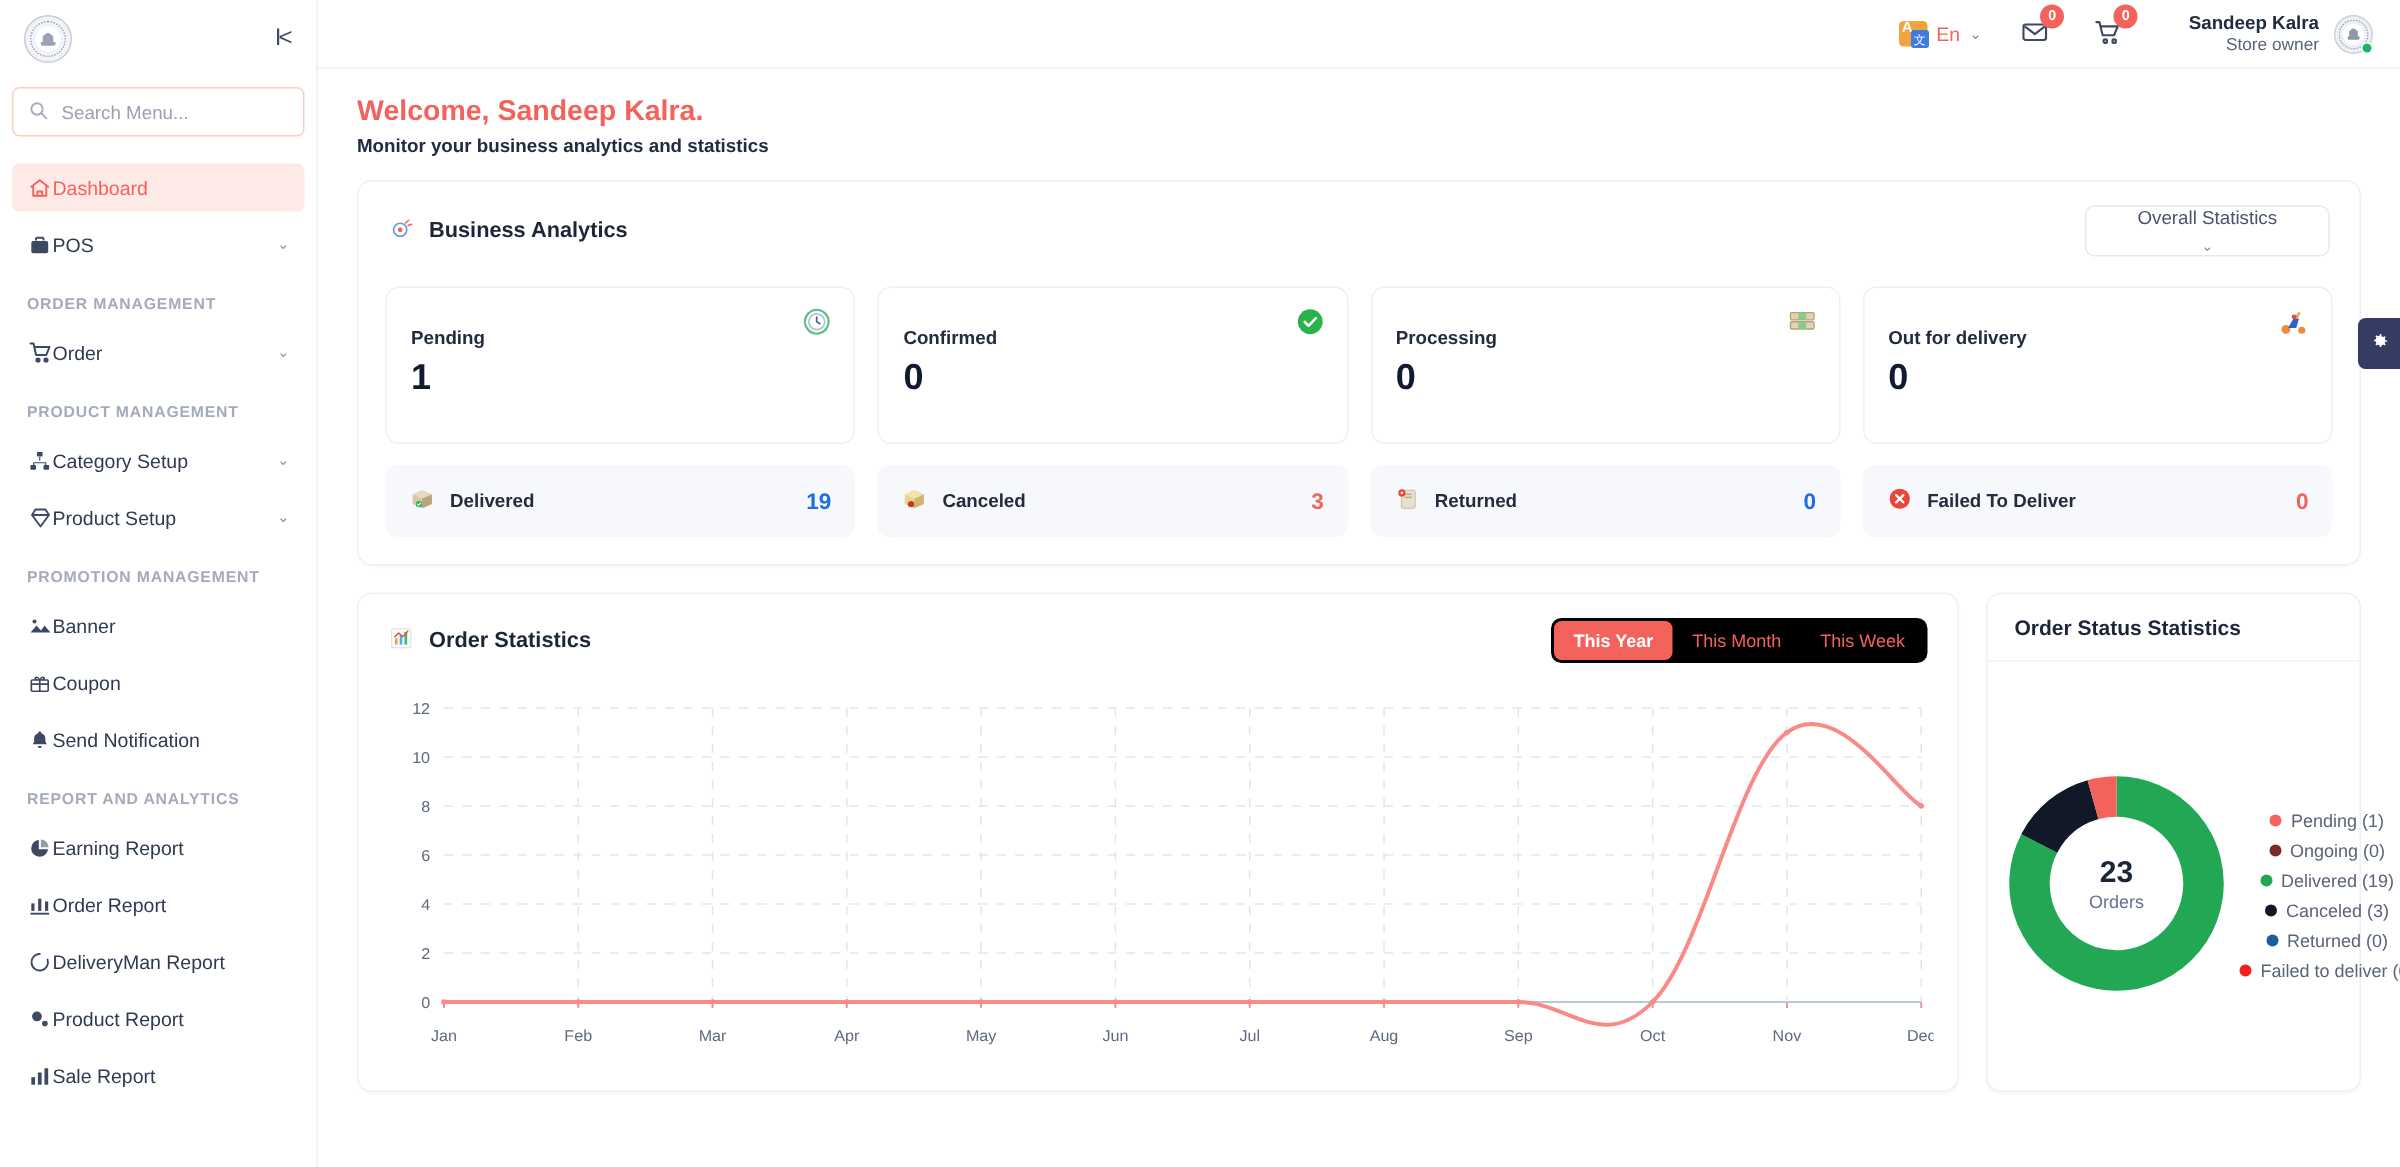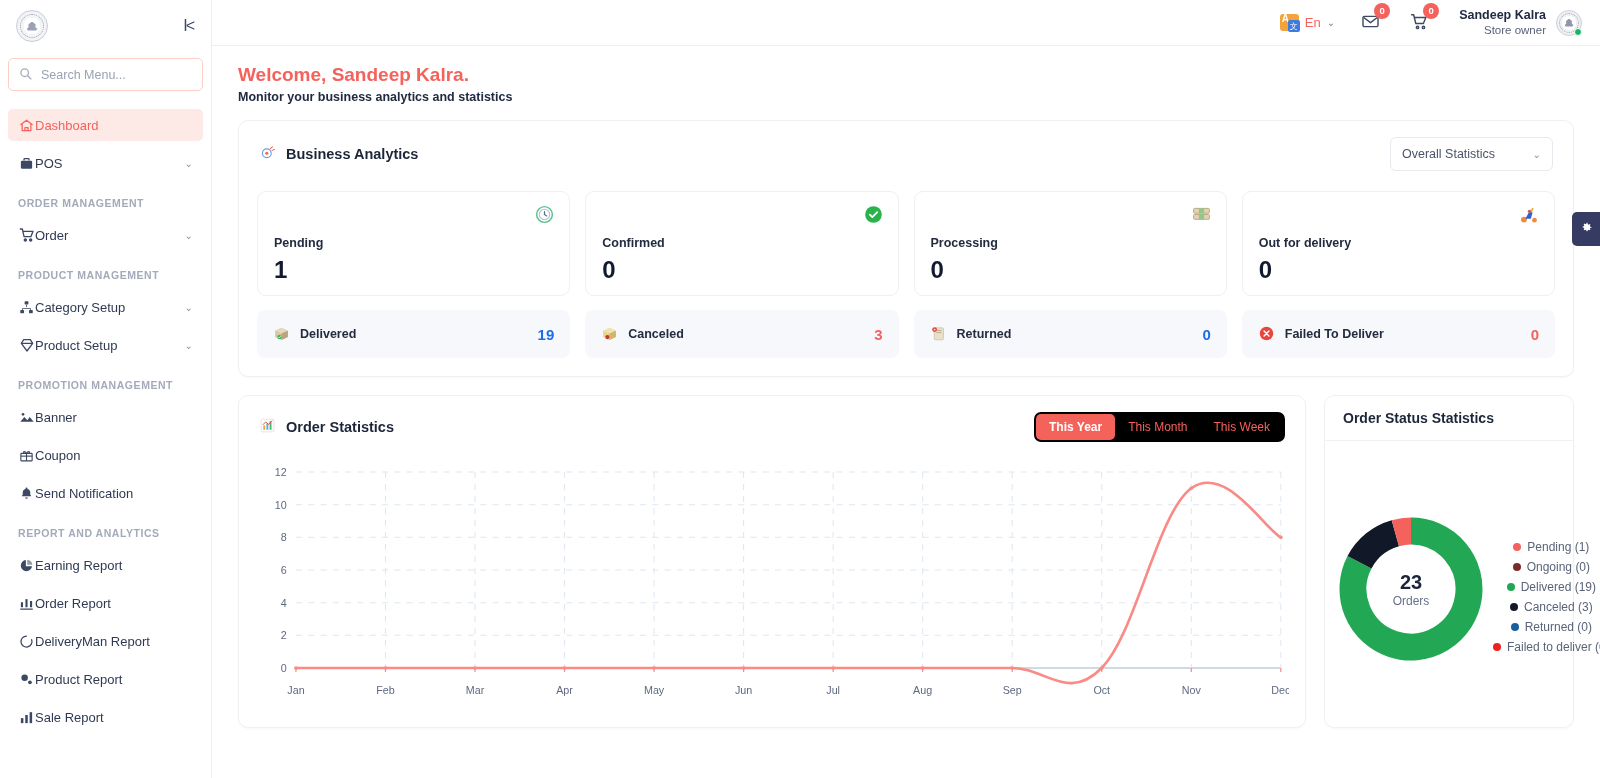--- a/index.html
+++ b/index.html
@@ -89,21 +89,21 @@
     border-radius:2px; color:#fff; font-size:8px; display:flex; align-items:center; justify-content:center;
   }
   .lang-txt { color: #f4625c; font-size: 13px; }
   .lang-chev { color: #7b8498; font-size: 10px; }
   .ic-btn { position: relative; margin-right: 30px; cursor: pointer; color: #3f4a62; display:flex; }
   .badge {
     position: absolute; top: -9px; right: -10px; background: #f4625c; color: #fff;
     font-size: 9.5px; font-weight: bold; min-width: 16px; height: 16px; border-radius: 9px;
     display: flex; align-items: center; justify-content: center; padding: 0 4px;
   }
-  .userbox { display: flex; align-items: center; gap: 10px; cursor: pointer; }
+  .userbox { display: flex; align-items: center; gap: 10px; cursor: pointer; margin-left: 14px;}
   .user-text { text-align: right; line-height: 1.3; }
   .user-name { font-size: 12.5px; font-weight: bold; color: #212b42; }
   .user-role { font-size: 11.5px; color: #58627a; }
   .avatar {
     width: 26px; height: 26px; border-radius: 50%; position: relative;
     border: 1px solid #ccd0da; background: radial-gradient(circle, #fff 0 42%, #eef0f4 42% 100%);
     display:flex; align-items:center; justify-content:center;
   }
   .avatar::before { content:""; position:absolute; width:18px;height:18px;border-radius:50%;border:1px dotted #9aa2b4;}
   .avatar::after { content:""; width:9px;height:8px;background:#8f97ab;
@@ -119,30 +119,30 @@
 
   .card {
     background: #fff; border: 1px solid #eef0f4; border-radius: 10px;
     box-shadow: 0 1px 2px rgba(16,24,40,0.03);
   }
   .panel-head { display: flex; align-items: center; justify-content: space-between; padding: 16px 20px 6px 20px; }
   .panel-title { display: flex; align-items: center; gap: 10px; font-size: 14.5px; font-weight: bold; color: #1d2639; }
   .select-box {
     width: 163px; height: 34px; border: 1px solid #e7e9ef; border-radius: 6px;
     display: flex; align-items: center; justify-content: space-between;
-    padding: 0 11px; font-size: 12.5px; color: #4a5468; cursor: pointer; background:#fff;
+    padding: 0 11px; font-size: 12.5px; color: #4a5468; cursor: pointer; background:#fff;flex-direction:column;
   }
   .select-box .chev { color: #8892a6; font-size: 10px; }
 
   .stats-grid { display: grid; grid-template-columns: repeat(4, 1fr); gap: 15px; padding: 14px 18px 6px 18px; }
   .stat-card {
     border: 1px solid #eef0f4; border-radius: 9px; background: #fff;
     height: 105px; padding: 14px 16px; position: relative; cursor: pointer;
   }
-  .stat-label { font-size: 12.5px; color: #222b3f; font-weight: bold; margin-top: 30px; }
+  .stat-label { font-size: 12.5px; color: #222b3f; font-weight: bold; margin-top: 12px; }
   .stat-value { font-size: 24px; font-weight: bold; color: #111a2e; margin-top: 6px; }
   .stat-ico { position: absolute; top: 12px; right: 14px; font-size: 17px; line-height: 1; }
 
   .mini-grid { display: grid; grid-template-columns: repeat(4, 1fr); gap: 15px; padding: 8px 18px 18px 18px; }
   .mini-card {
     background: #f7f8fb; border-radius: 8px; height: 48px;
     display: flex; align-items: center; padding: 0 16px; gap: 10px; cursor: pointer;
   }
   .mini-ico { font-size: 15px; line-height: 1; }
   .mini-label { flex: 1; font-size: 12.5px; font-weight: bold; color: #222b3f; }

